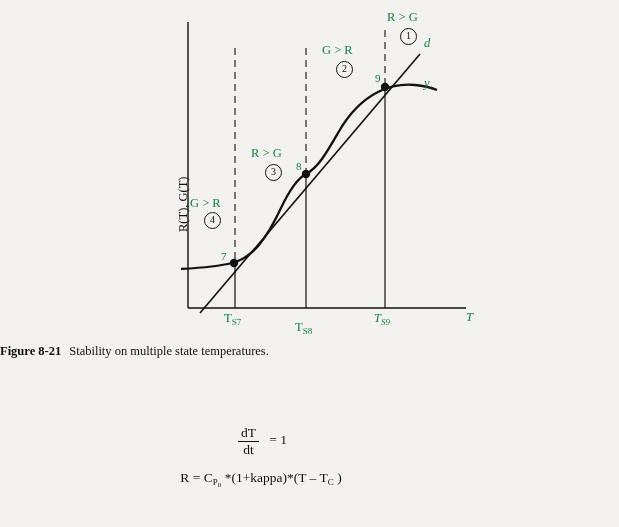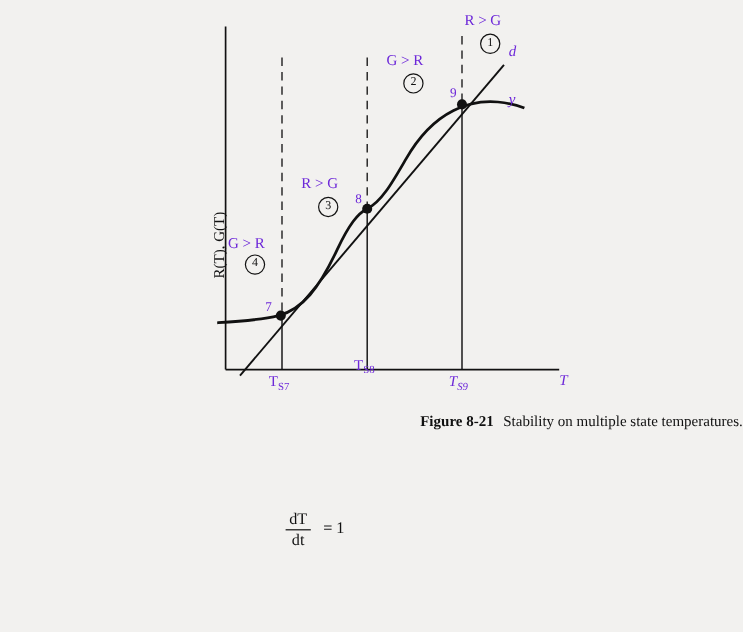--- a/index.html
+++ b/index.html
@@ -32,21 +32,21 @@
   #figure svg {
     position: absolute;
     left: 0;
     top: 0;
   }
 
   .fig-label {
     position: absolute;
     font-family: "Liberation Serif", serif;
     font-size: 12.5px;
-    color: #6d28d9;
+    color: #15803d;
     white-space: nowrap;
   }
   .fig-label.small {
     font-size: 11px;
   }
   .ylabel {
     position: absolute;
     transform: rotate(-90deg);
     transform-origin: left top;
     font-size: 12.5px;
@@ -70,21 +70,21 @@
   .ital {
     font-style: italic;
   }
 
   
   #caption {
     position: absolute;
     left: 0;
     top: 344px;
     width: 619px;
-    text-align: right;
+    text-align: left;
     font-size: 12.5px;
   }
   #caption b {
     font-weight: bold;
   }
   #caption .cap-text {
     margin-left: 8px;
   }
 
   
@@ -159,21 +159,21 @@
       <circle cx="306" cy="174" r="4.2" fill="#111"></circle>
       <circle cx="385" cy="87" r="4.2" fill="#111"></circle>
     </svg>
 
     <div class="ylabel" style="left:176px; top:232px;">R(T), G(T)</div>
     <div class="fig-label ital" style="left:466px; top:310px;">T</div>
 
     <div class="fig-label" style="left:224px; top:311px;">
       <span>T</span><span class="sub">S7</span>
     </div>
-    <div class="fig-label" style="left:295px; top:297px;">
+    <div class="fig-label" style="left:295px; top:320px;">
       <span>T</span><span class="sub">S8</span>
     </div>
     <div class="fig-label" style="left:374px; top:311px;font-style:italic;">
       <span>T</span><span class="sub">S9</span>
     </div>
 
     <div class="fig-label ital" style="left:424px; top:36px;">d</div>
     <div class="fig-label ital" style="left:424px; top:76px;">y</div>
 
     <div class="fig-label small" style="left:221px; top:250px;">7</div>
@@ -199,15 +199,21 @@
 
 
   <div class="eq" id="eq1">
     <span class="frac">
       <span class="num">dT</span>
       <span class="den">dt</span>
     </span>
     <span class="eqsign">= 1</span>
   </div>
 
+  <div class="eq" id="eq2">
+    <span>R</span>
+    <span>=</span>
+    <span>C</span><span class="sub">P</span><span class="sub" style="font-size:7px;vertical-align:-5px;">0</span>
+    <span>*(1+kappa)*(T – T</span><span class="sub">C</span><span> )</span>
+  </div>
 
 
 </div>
 
 </body></html>

